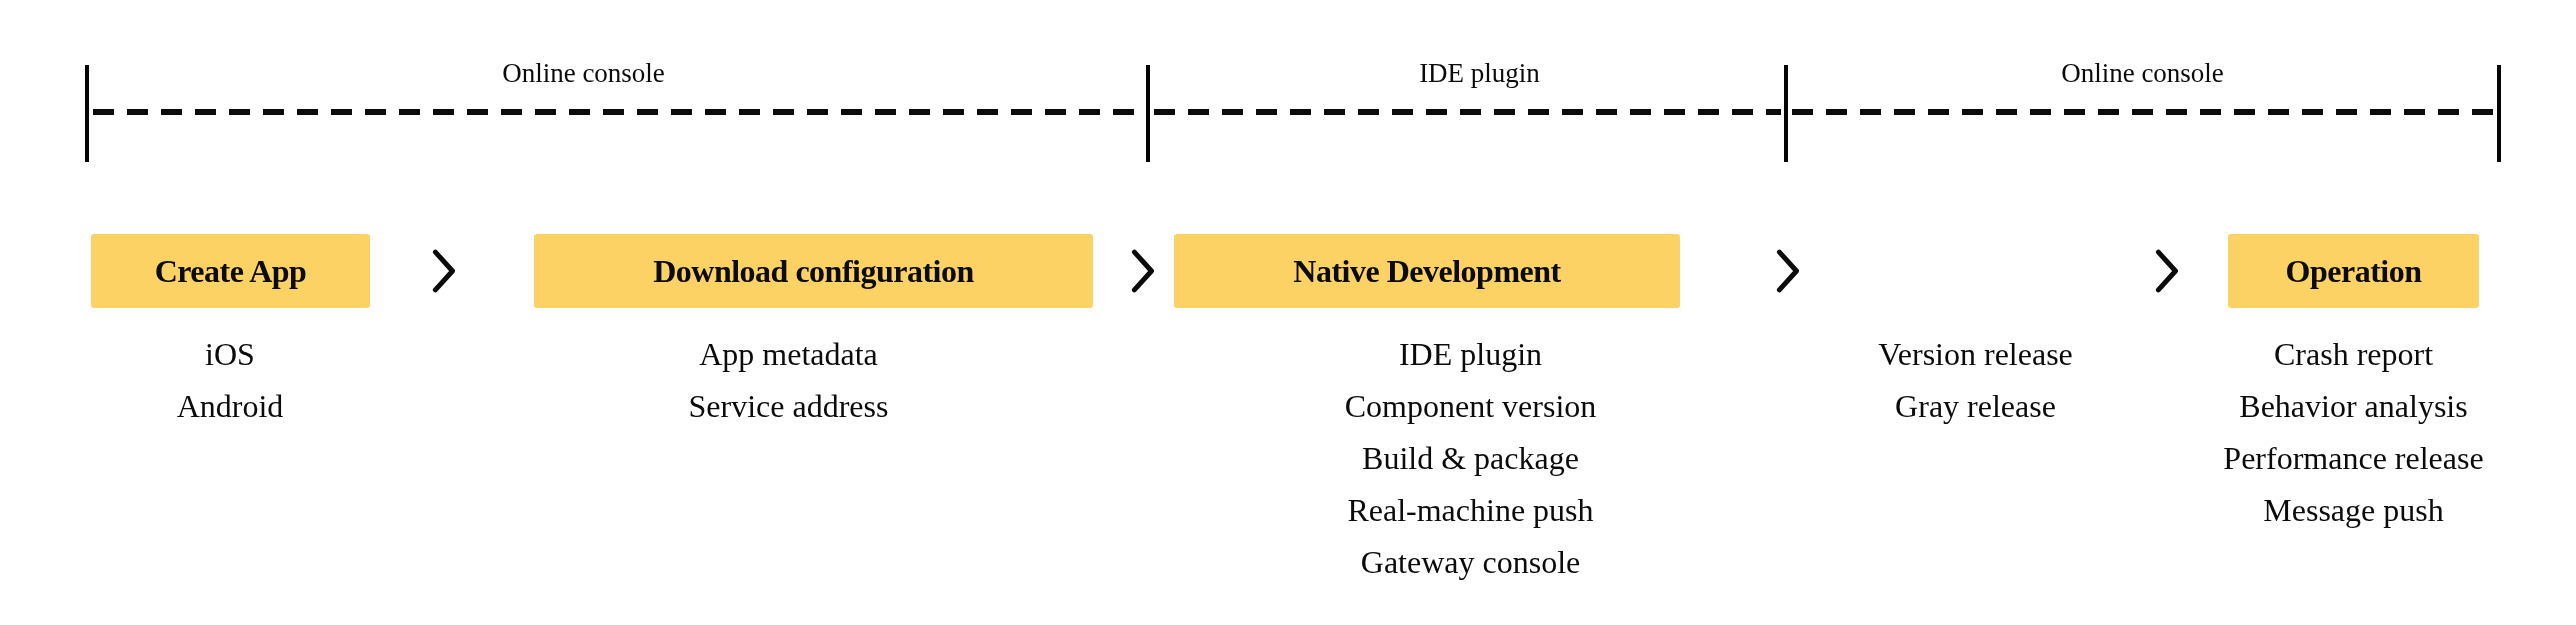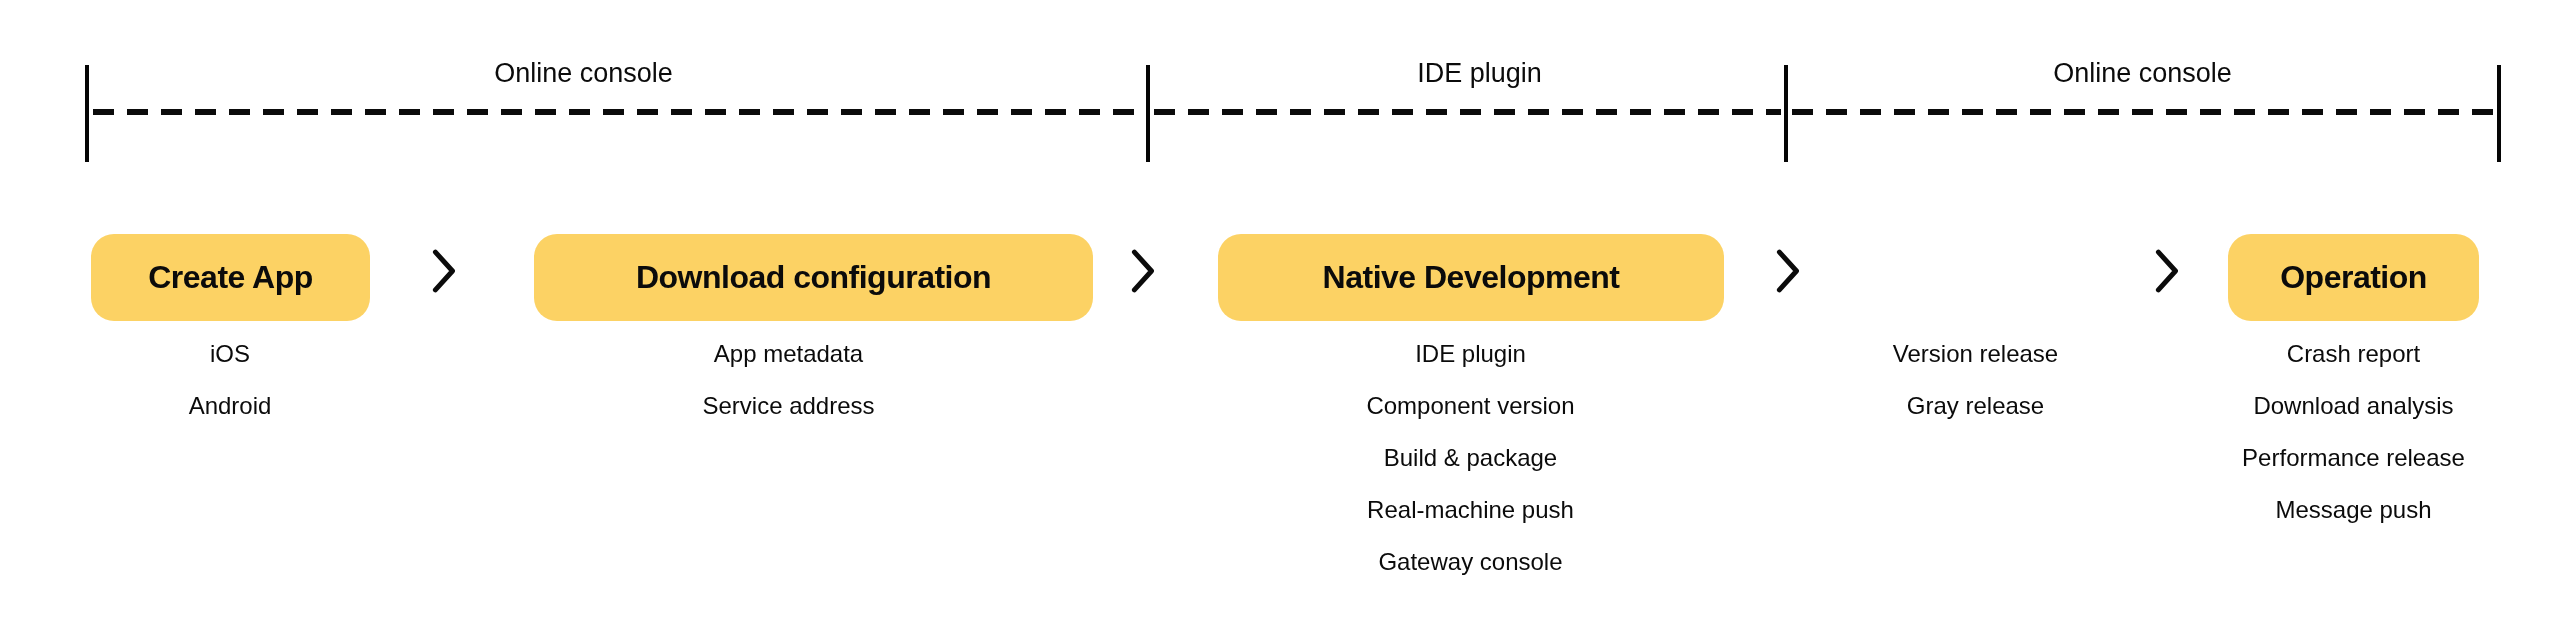--- a/index.html
+++ b/index.html
@@ -1,21 +1,21 @@
 <!DOCTYPE html>
 <html style="font-size:8.3px"><head>
 <meta charset="utf-8">
 <style>
   html, body { margin: 0; padding: 0; background: #ffffff; }
   .canvas {
     position: relative;
     width: 2576px;
     height: 625px;
     background: #ffffff;
-    font-family: Liberation Sans, sans-serif;
+    font-family: Liberation Serif, serif;
     color: #0b0b0b;
     overflow: hidden;
   }
   
   .tick {
     position: absolute;
     top: 65px;
     width: 4.2px;
     height: 97px;
     background: #050505;
@@ -34,22 +34,22 @@
     text-align: center;
     font-size: 27px;
     font-weight: 400;
     letter-spacing: 0px;
     white-space: nowrap;
   }
   
   .step {
     position: absolute;
     top: 234px;
-    height: 87px;
-    border-radius: 23px;
+    height: 74px;
+    border-radius: 3px;
     background: #FCD264;
     display: flex;
     align-items: center;
     justify-content: center;
     font-size: 32px;
     font-weight: 700;
     letter-spacing: -0.5px;
     white-space: nowrap;
   }
   .chev {
@@ -60,21 +60,21 @@
   }
   .detail-list {
     position: absolute;
     top: 328px;
     width: 437px;
     text-align: center;
   }
   .detail-list .item {
     height: 52px;
     line-height: 52px;
-    font-size: 24px;
+    font-size: 32px;
     font-weight: 400;
     white-space: nowrap;
   }
 </style>
 </head>
 <body>
 
 <div class="canvas">
 
   <div class="tick" style="left:85px"></div>
@@ -85,21 +85,21 @@
   <div class="dash" style="left:93px;  width:1050px"></div>
   <div class="dash" style="left:1154px; width:627px"></div>
   <div class="dash" style="left:1792px; width:702px"></div>
 
   <div class="band-label" style="left:375px">Online console</div>
   <div class="band-label" style="left:1271px">IDE plugin</div>
   <div class="band-label" style="left:1934px">Online console</div>
 
   <div class="step" style="left:91px;  width:279px">Create App</div>
   <div class="step" style="left:534px;  width:559px">Download configuration</div>
-  <div class="step" style="left:1218px; width:506px">Native Development</div>
+  <div class="step" style="left:1174px; width:506px">Native Development</div>
   <div class="step" style="left:2228px; width:251px">Operation</div>
 
   <svg class="chev" style="left:430px" viewBox="0 0 60 100">
     <polyline points="12,8 50,50 12,92" fill="none" stroke="#0b0b0b" stroke-width="11" stroke-linecap="round" stroke-linejoin="round"></polyline>
   </svg>
   <svg class="chev" style="left:1129px" viewBox="0 0 60 100">
     <polyline points="12,8 50,50 12,92" fill="none" stroke="#0b0b0b" stroke-width="11" stroke-linecap="round" stroke-linejoin="round"></polyline>
   </svg>
   <svg class="chev" style="left:1774px" viewBox="0 0 60 100">
     <polyline points="12,8 50,50 12,92" fill="none" stroke="#0b0b0b" stroke-width="11" stroke-linecap="round" stroke-linejoin="round"></polyline>
@@ -126,19 +126,19 @@
     <div class="item">Gateway console</div>
   </div>
 
   <div class="detail-list" style="left:1757px">
     <div class="item">Version release</div>
     <div class="item">Gray release</div>
   </div>
 
   <div class="detail-list" style="left:2135px">
     <div class="item">Crash report</div>
-    <div class="item">Download analysis</div>
+    <div class="item">Behavior analysis</div>
     <div class="item">Performance release</div>
     <div class="item">Message push</div>
   </div>
 
 </div>
 
 
 </body></html>

